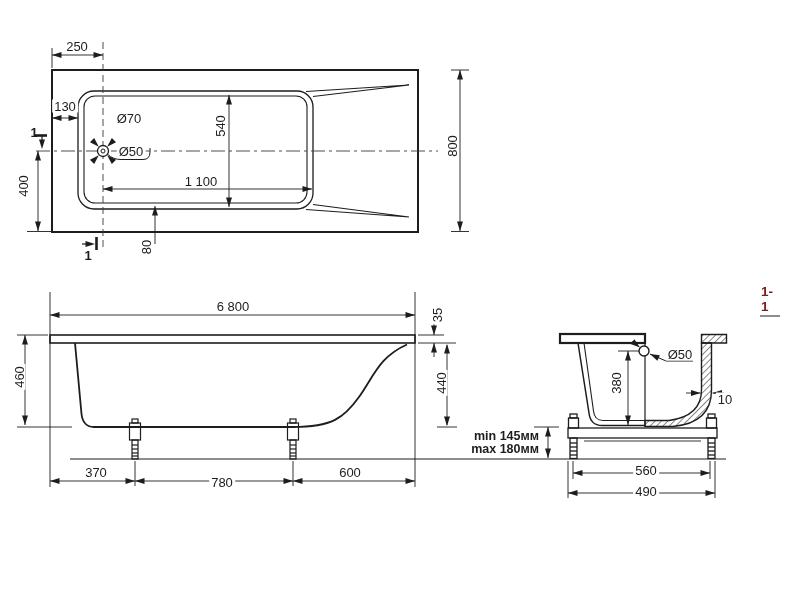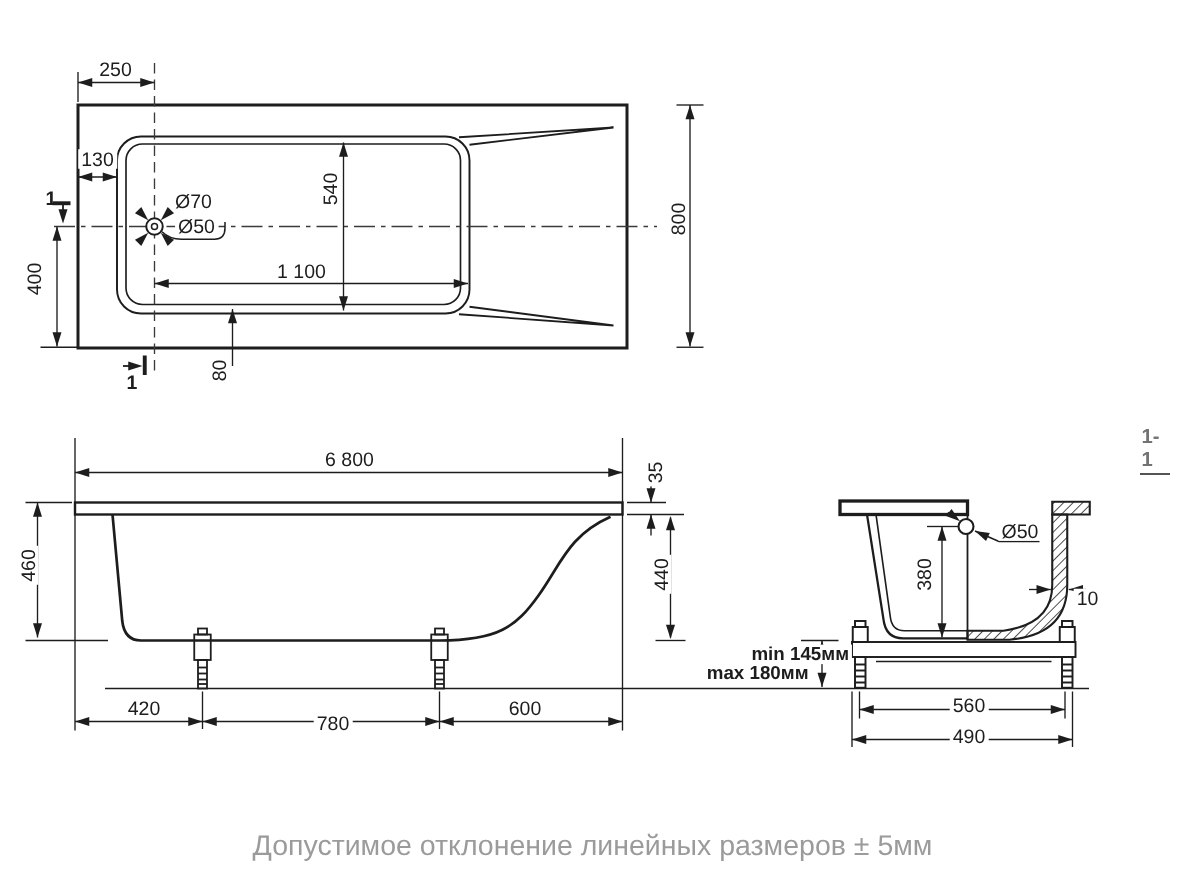--- a/index.html
+++ b/index.html
@@ -5,21 +5,21 @@
   html,body{margin:0;padding:0;background:#fff;}
   #stage{position:relative;width:790px;height:595px;background:#fff;overflow:hidden;
          font-family:"Liberation Sans",sans-serif;}
   #stage svg{position:absolute;left:0;top:0;}
   .dim{position:absolute;font-size:13px;line-height:1;color:#1d1d1d;white-space:nowrap;
        background:#fff;padding:0 2px;transform:translate(-50%,-50%);}
   .rot{transform:translate(-50%,-50%) rotate(-90deg);}
   .bold{font-weight:700;}
   .nobg{background:transparent;}
   .ralign{transform:translate(-100%,-50%);font-size:12.5px;font-weight:700;}
-  .seclabel{position:absolute;font-size:13.5px;font-weight:700;color:#737373;
+  .seclabel{position:absolute;font-size:13.5px;font-weight:700;color:#7f1d1d;
             border-bottom:1.6px solid #1d1d1d;padding:0 1px 2px 1px;
             transform:translate(-50%,-50%);}
   .caption{position:absolute;left:395px;top:565px;transform:translate(-50%,-50%);
            font-size:19px;color:#9b9b9b;white-space:nowrap;}
 </style>
 </head>
 <body>
 
 <div id="stage">
 
@@ -217,42 +217,41 @@
     <line x1="568" y1="461" x2="568" y2="498" stroke-width="0.9"></line>
     <line x1="715" y1="461" x2="715" y2="498" stroke-width="0.9"></line>
     <line x1="568" y1="493" x2="715" y2="493" stroke-width="0.9"></line>
     <use href="#ar" transform="translate(568,493) rotate(180)"></use>
     <use href="#ar" transform="translate(715,493)"></use>
   </g>
 </svg>
 
 <span class="dim" style="left:77px;top:46px">250</span>
 <span class="dim" style="left:65px;top:106px">130</span>
-<span class="dim" style="left:129px;top:134px">Ø70</span>
+<span class="dim" style="left:129px;top:118px">Ø70</span>
 <span class="dim" style="left:131px;top:151px">Ø50</span>
 <span class="dim rot" style="left:220px;top:126px">540</span>
 <span class="dim" style="left:201px;top:181px">1 100</span>
 <span class="dim rot" style="left:23px;top:186px">400</span>
 <span class="dim rot" style="left:452px;top:146px">800</span>
 <span class="dim rot nobg" style="left:146px;top:247px">80</span>
 <span class="dim bold nobg" style="left:34px;top:132px">1</span>
 <span class="dim bold nobg" style="left:88px;top:255px">1</span>
 
 <span class="dim" style="left:233px;top:306px">6 800</span>
 <span class="dim rot" style="left:437px;top:315px">35</span>
 <span class="dim rot" style="left:19px;top:377px">460</span>
 <span class="dim rot" style="left:441px;top:383px">440</span>
-<span class="dim" style="left:96px;top:472px">420</span>
+<span class="dim" style="left:96px;top:472px">370</span>
 <span class="dim" style="left:222px;top:482px">780</span>
 <span class="dim" style="left:350px;top:472px">600</span>
-<span class="dim ralign" style="left:568px;top:436px">min 145мм</span>
+<span class="dim ralign" style="left:541px;top:436px">min 145мм</span>
 <span class="dim ralign" style="left:541px;top:449px">max 180мм</span>
 
 <span class="seclabel" style="left:770px;top:300px">1-1</span>
 <span class="dim" style="left:680px;top:354px">Ø50</span>
 <span class="dim rot" style="left:616px;top:383px">380</span>
 <span class="dim" style="left:725px;top:399px">10</span>
 <span class="dim" style="left:646px;top:470px">560</span>
 <span class="dim" style="left:646px;top:491px">490</span>
 
-<span class="caption">Допустимое отклонение линейных размеров ± 5мм</span>
 
 </div>
 
 </body></html>

